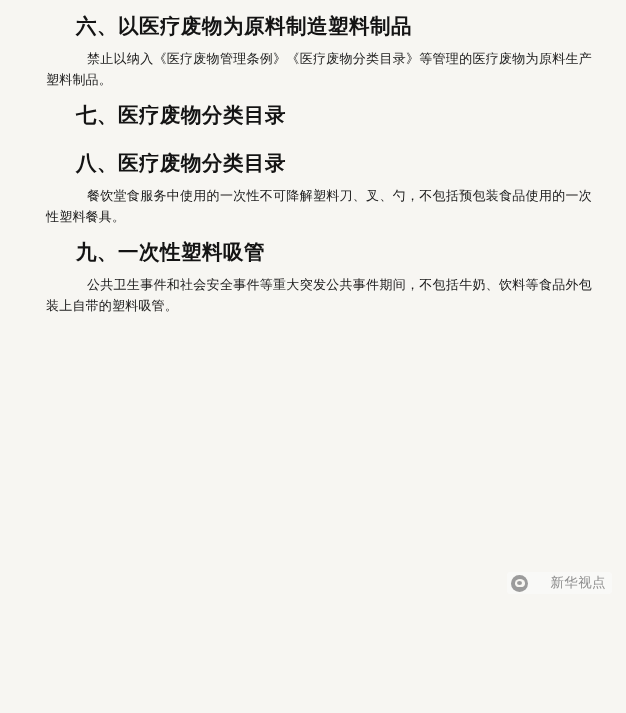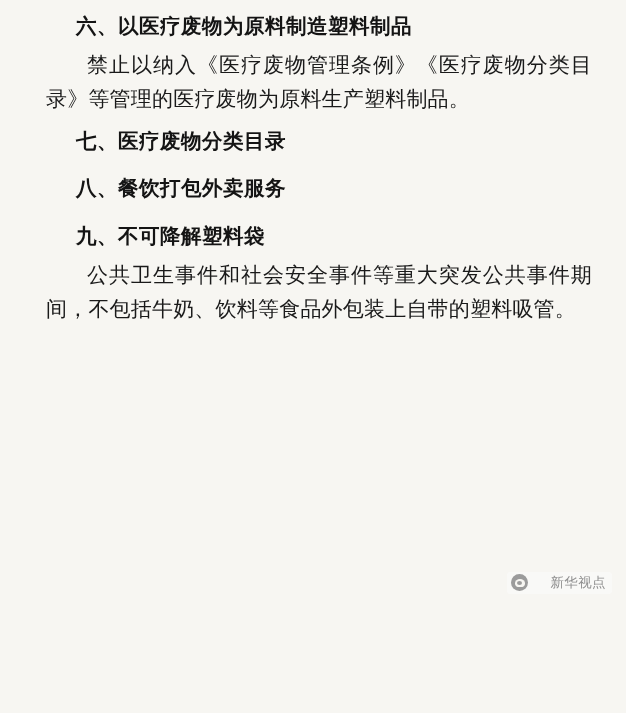--- a/index.html
+++ b/index.html
@@ -30,39 +30,40 @@
     font-size: 20.5px;
     font-weight: bold;
     line-height: 1.62;
     margin: 0;
     padding: 0 0 0 30px;
     letter-spacing: 0.5px;
     color: #141414;
     font-family: "Liberation Serif", "DejaVu Serif", serif;
   }
   p.body-text {
-    font-size: 21px;
+    font-size: 13px;
     line-height: 1.62;
     margin: 0;
     padding: 0;
     text-indent: 41px;
     text-align: justify;
     text-justify: inter-ideograph;
     letter-spacing: 0.2px;
     color: #1a1a1a;
   }
   .spacer-sm { height: 5px; }
   .spacer-md { height: 7px; }
 
   
   #watermark {
     position: absolute;
     right: 14px;
     bottom: 8px;
     display: flex;
+    align-items: center;
     gap: 22px;
     background: rgba(250,250,248,0.75);
     border-radius: 3px;
     padding: 2px 6px 2px 4px;
   }
   #watermark .wb-icon {
     width: 17px;
     height: 17px;
     border-radius: 50%;
     background: #9b9b9b;
@@ -112,28 +113,29 @@
   <div class="spacer-md"></div>
 
   <div class="section">
     <h2 class="heading">七、医疗废物分类目录</h2>
     <div class="spacer-sm"></div>
   </div>
 
   <div class="spacer-md"></div>
 
   <div class="section">
-    <h2 class="heading">八、餐饮打包外卖服务</h2>
+    <h2 class="heading">八、医疗废物分类目录</h2>
     <div class="spacer-sm"></div>
+    <p class="body-text">餐饮堂食服务中使用的一次性不可降解塑料刀、叉、勺，不包括预包装食品使用的一次性塑料餐具。</p>
   </div>
 
   <div class="spacer-md"></div>
 
   <div class="section">
-    <h2 class="heading">九、不可降解塑料袋</h2>
+    <h2 class="heading">九、一次性塑料吸管</h2>
     <div class="spacer-sm"></div>
     <p class="body-text">公共卫生事件和社会安全事件等重大突发公共事件期间，不包括牛奶、饮料等食品外包装上自带的塑料吸管。</p>
   </div>
 
   <div class="spacer-md"></div>
 
 
   <div id="watermark">
     <span class="wb-icon"></span>
     <span class="wm-text">新华视点</span>

